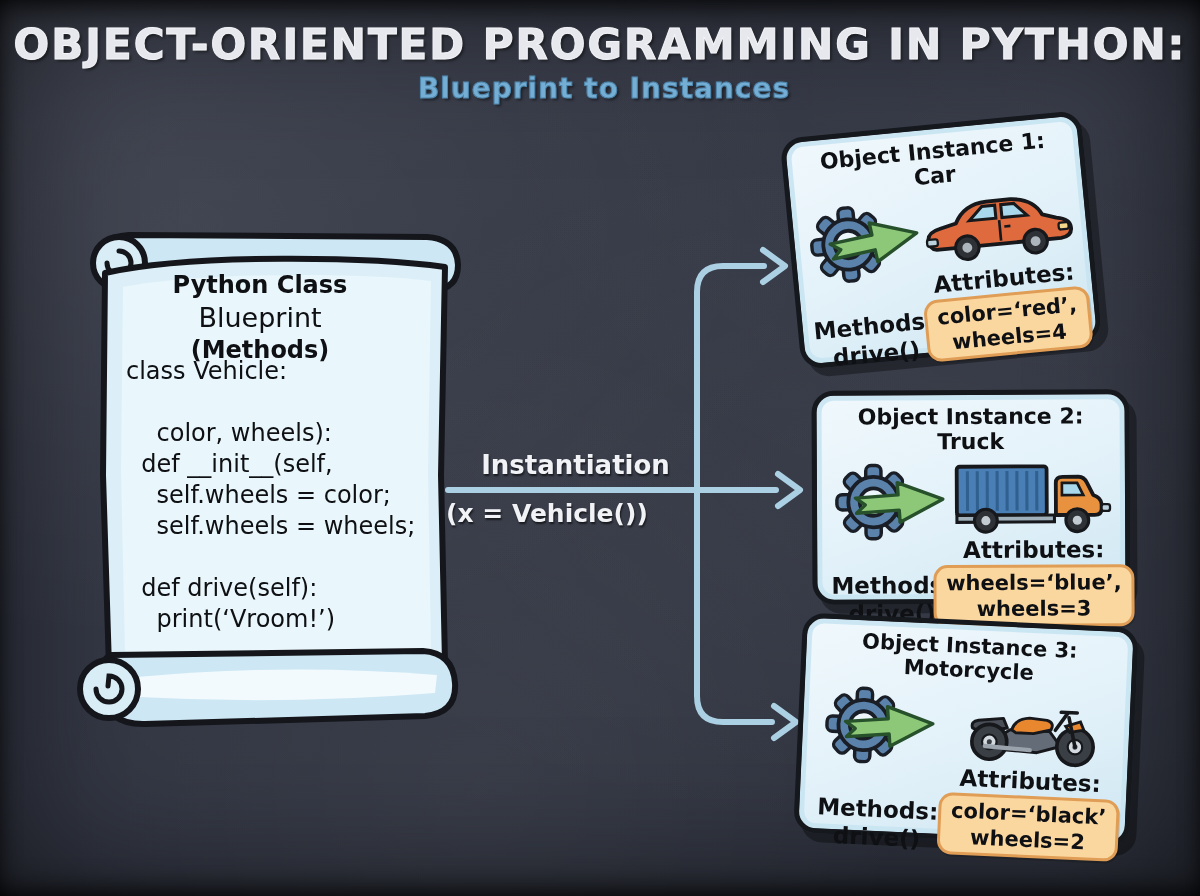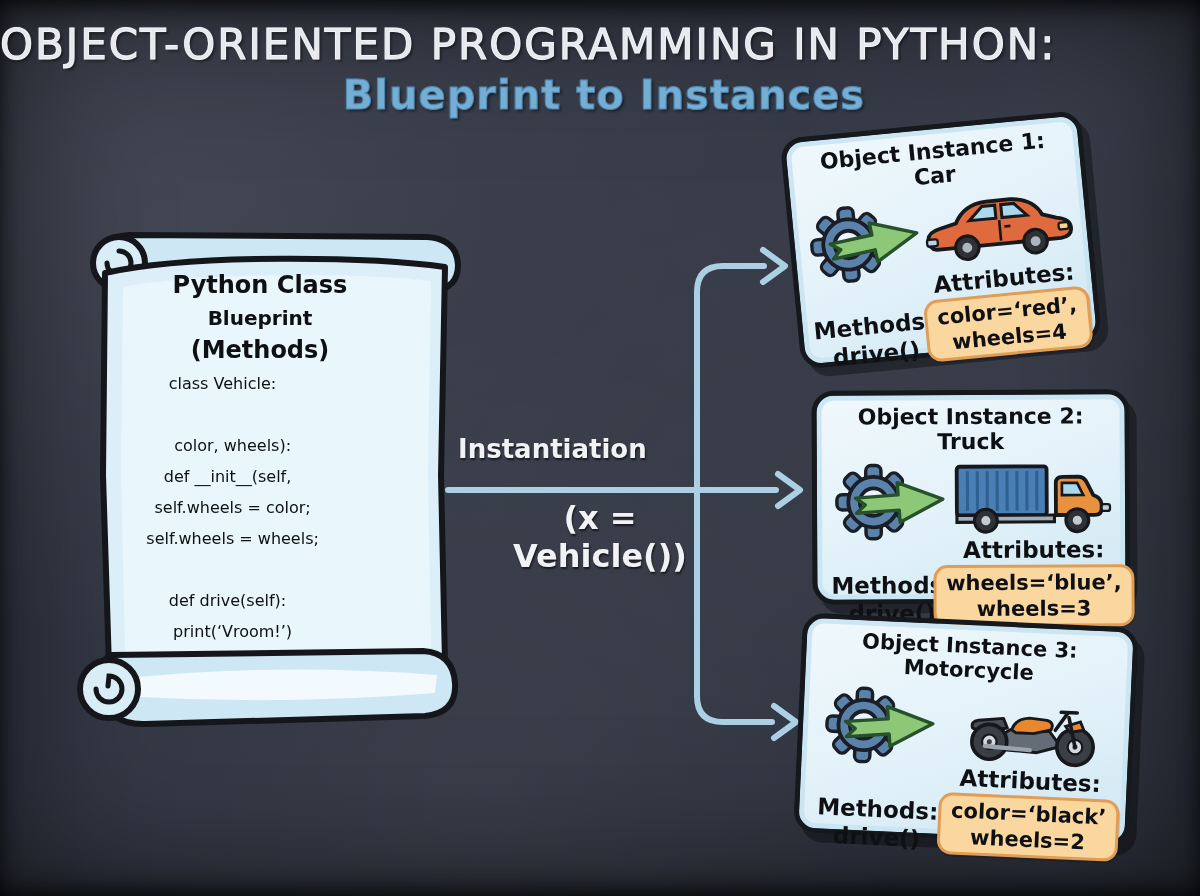--- a/index.html
+++ b/index.html
@@ -10,53 +10,53 @@
     background:
       radial-gradient(ellipse at 15% 25%, rgba(255,255,255,0.05), transparent 45%),
       radial-gradient(ellipse at 72% 55%, rgba(255,255,255,0.035), transparent 50%),
       radial-gradient(ellipse at 40% 88%, rgba(255,255,255,0.045), transparent 42%),
       radial-gradient(ellipse at 90% 10%, rgba(255,255,255,0.03), transparent 40%),
       linear-gradient(145deg,#3b3f4c 0%,#343845 40%,#2e323d 100%);
     box-shadow:inset 0 0 150px rgba(0,0,0,0.6), inset 0 14px 30px -12px #000, inset 0 -14px 30px -12px #000;
   }
   
   .main-title{
-    position:absolute;top:20px;left:0;width:100%;
-    font-size:42px;font-weight:400;letter-spacing:2px;color:#e6e8ee;
+    position:absolute;top:20px;left:0;width:100%;text-align:center;
+    font-size:42px;font-weight:700;letter-spacing:2px;color:#e6e8ee;
     -webkit-text-stroke:1px #f3f4f8;
     text-shadow:0 0 2px rgba(255,255,255,.35), 2px 2px 3px rgba(0,0,0,.55);
   }
   .sub-title{
     position:absolute;top:72px;left:0;width:100%;text-align:center;
-    font-size:40px;font-weight:800;letter-spacing:1px;color:#74aed4;
+    font-size:28px;font-weight:800;letter-spacing:1px;color:#74aed4;
     -webkit-text-stroke:1px #4e86ad;
     text-shadow:0 0 2px rgba(130,180,215,.4), 2px 2px 3px rgba(0,0,0,.55);
     padding-left:8px;
   }
   
   .scroll-svg{position:absolute;left:45px;top:225px;}
   .scroll-heading{
     position:absolute;left:135px;top:268px;width:250px;text-align:center;color:#0e1013;
   }
   .scroll-heading .h1{font-size:24px;font-weight:700;line-height:34px;}
-  .scroll-heading .h2{font-size:20px;font-weight:700;line-height:32px;}
+  .scroll-heading .h2{font-size:27px;font-weight:400;line-height:32px;}
   .scroll-heading .h3{font-size:24px;font-weight:600;line-height:32px;}
   .scroll-code{
-    position:absolute;left:126px;top:368px;color:#0e1013;
-    font-size:16px;line-height:31px;font-weight:500;text-align:center;
+    position:absolute;left:126px;top:356px;color:#0e1013;
+    font-size:24px;line-height:31px;font-weight:500;
   }
   .code-line{white-space:pre;min-height:31px;}
   
   .inst-label{
-    position:absolute;left:458px;top:434px;width:235px;
+    position:absolute;left:458px;top:450px;width:235px;text-align:center;
     font-size:26px;font-weight:700;color:#f0f2f5;text-shadow:1px 2px 2px rgba(0,0,0,.6);
   }
   .inst-expr{
-    position:absolute;left:446px;top:499px;width:260px;text-align:center;
-    font-size:32px;font-weight:700;color:#f0f2f5;text-shadow:1px 2px 2px rgba(0,0,0,.6);padding-left:48px;
+    position:absolute;left:446px;top:499px;width:260px;text-align:left;
+    font-size:25px;font-weight:700;color:#f0f2f5;text-shadow:1px 2px 2px rgba(0,0,0,.6);
   }
   
   .connector{position:absolute;left:0;top:0;pointer-events:none;}
   
   .card{
     position:absolute;
     background:linear-gradient(160deg,#f0f8fc 0%,#e2f1f9 55%,#cfe7f2 100%);
     border:5px solid #15181d;border-radius:22px;
     box-shadow:7px 9px 0 rgba(0,0,0,0.35), inset 0 0 0 5px rgba(200,228,242,.9);
     padding:8px 12px 10px 12px;

